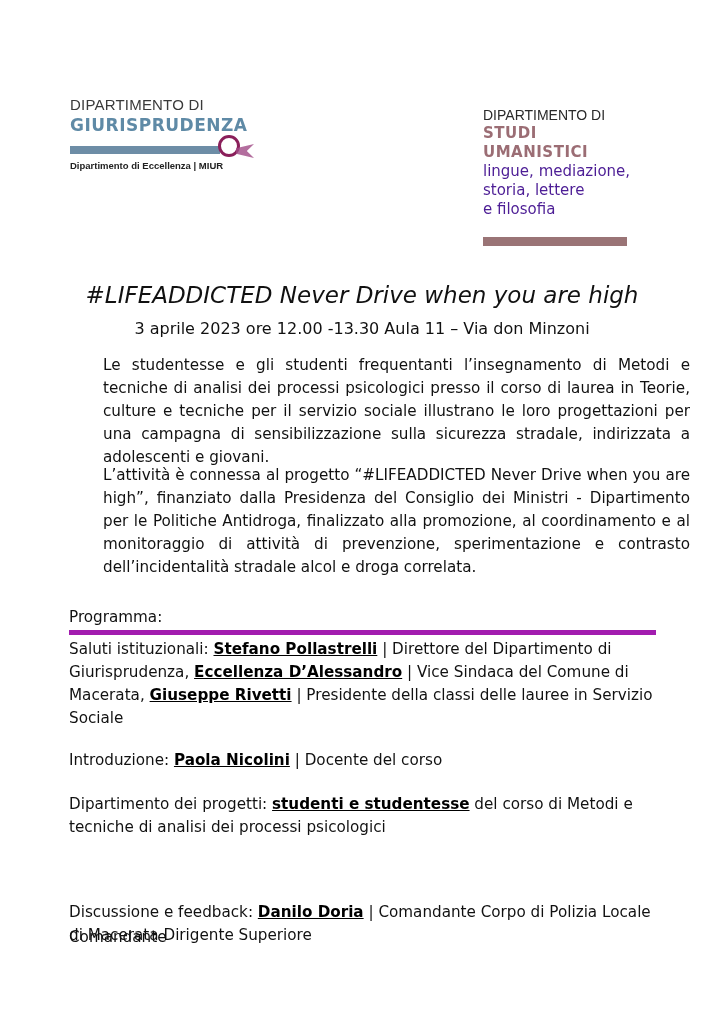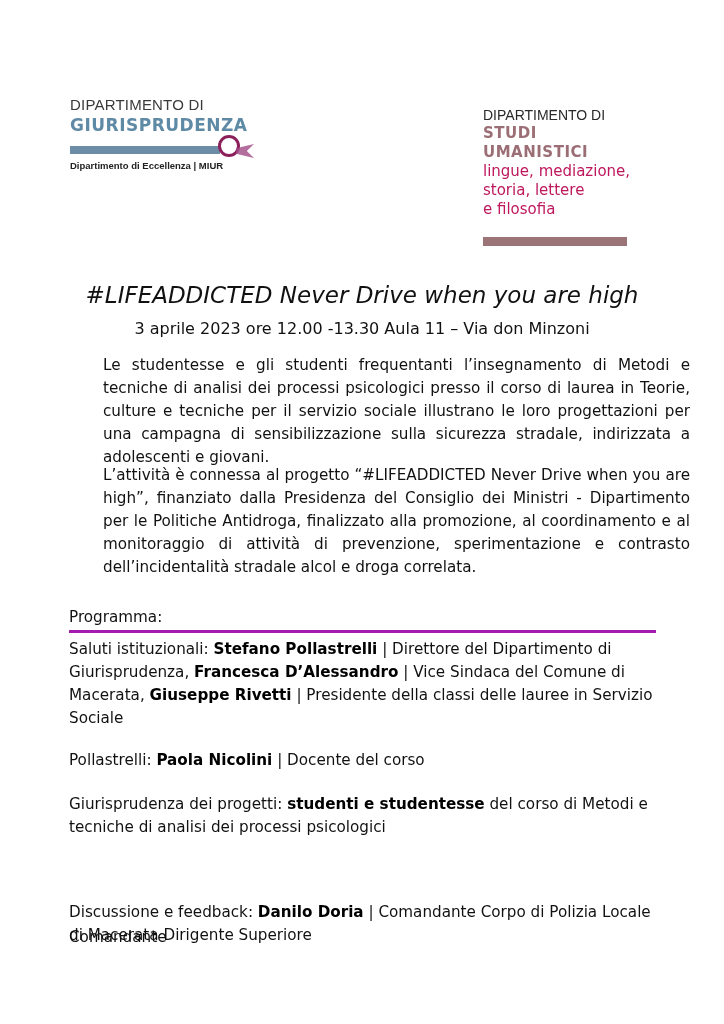--- a/index.html
+++ b/index.html
@@ -9,34 +9,34 @@
   .ll-top { font-size: 15px; color: #3a3a3a; letter-spacing: 0.2px; line-height: 18px; font-family: "Liberation Sans", sans-serif; }
   .ll-main { font-size: 17px; font-weight: bold; color: #5f8aa6; letter-spacing: 0.5px; line-height: 22px; font-family: "DejaVu Sans", sans-serif; }
   .ll-bar { position: relative; height: 8px; width: 150px; background: #6d8da6; margin-top: 10px; }
   .ll-circle { position: absolute; left: 148px; top: -11px; width: 16px; height: 16px; border: 3px solid #8a1f5a; border-radius: 50%; background: #fff; }
   .ll-flare { position: absolute; left: 166px; top: -2px; width: 18px; height: 14px; background: #a04a86; clip-path: polygon(0 30%, 100% 0, 60% 50%, 100% 100%, 0 70%); opacity: 0.8; }
   .ll-sub { font-size: 9.5px; font-weight: bold; color: #222; margin-top: 6px; font-family: "Liberation Sans", sans-serif; }
 
   .logo-right { position: absolute; left: 483px; top: 106px; width: 180px; }
   .lr-top { font-size: 14px; color: #2a2a2a; line-height: 18px; font-family: "Liberation Sans", sans-serif; }
   .lr-main { font-size: 15px; font-weight: bold; color: #9b6d74; line-height: 19px; letter-spacing: 0.5px; }
-  .lr-sub { font-size: 15px; color: #be185d; line-height: 19px; }
+  .lr-sub { font-size: 15px; color: #4c1d95; line-height: 19px; }
   .lr-bar { width: 144px; height: 9px; background: #9a7476; margin-top: 18px; }
 
   .title { position: absolute; left: 0; width: 724px; top: 282px; text-align: center;
            font-size: 23px; font-style: italic; color: #111; font-family: "DejaVu Sans", sans-serif; }
   .subtitle { position: absolute; left: 0; width: 724px; top: 319px; text-align: center; font-size: 16px; }
 
   .body { position: absolute; left: 69px; width: 587px; font-size: 15.2px; line-height: 23px; text-align: justify; margin-left: 34px; }
   .p1 { top: 354px; }
   .p2 { top: 464px; }
   .prog-head { position: absolute; left: 69px; width: 587px; top: 606px; font-size: 15.2px; line-height: 22px;
-               border-bottom: 3px solid #a21caf; padding-bottom: 2px; }
+               border-bottom: 5px solid #a21caf; padding-bottom: 2px; }
   .item { position: absolute; left: 69px; width: 590px; font-size: 15.2px; line-height: 23px; }
-  .name { color: #000; font-weight: bold; }
+  .name { color: #000; font-weight: bold; text-decoration: underline; }
 </style>
 </head>
 <body>
 
 <div class="logo-left">
   <div class="ll-top">DIPARTIMENTO DI</div>
   <div class="ll-main">GIURISPRUDENZA</div>
   <div class="ll-bar">
     <div class="ll-circle"></div>
     <div class="ll-flare"></div>
@@ -56,29 +56,29 @@
 
 <div class="title">#LIFEADDICTED Never Drive when you are high</div>
 <div class="subtitle">3 aprile 2023 ore 12.00 -13.30 Aula 11 – Via don Minzoni</div>
 
 <div class="body p1">Le studentesse e gli studenti frequentanti l’insegnamento di Metodi e tecniche di analisi dei processi psicologici presso il corso di laurea in Teorie, culture e tecniche per il servizio sociale illustrano le loro progettazioni per una campagna di sensibilizzazione sulla sicurezza stradale, indirizzata a adolescenti e giovani.</div>
 <div class="body p2">L’attività è connessa al progetto “#LIFEADDICTED Never Drive when you are high”, finanziato dalla Presidenza del Consiglio dei Ministri - Dipartimento per le Politiche Antidroga, finalizzato alla promozione, al coordinamento e al monitoraggio di attività di prevenzione, sperimentazione e contrasto dell’incidentalità stradale alcol e droga correlata.</div>
 
 <div class="prog-head">Programma:</div>
 
 <div class="item" style="top:638px;">
-  <span>Saluti istituzionali: </span><span class="name">Stefano Pollastrelli</span><span> | Direttore del Dipartimento di Giurisprudenza, </span><span class="name">Francesca D’Alessandro</span><span> | Vice Sindaca del Comune di Macerata, </span><span class="name">Giuseppe Rivetti</span><span> | Presidente della classi delle lauree in Servizio Sociale</span>
+  <span>Saluti istituzionali: </span><span class="name">Stefano Pollastrelli</span><span> | Direttore del Dipartimento di Giurisprudenza, </span><span class="name">Eccellenza D’Alessandro</span><span> | Vice Sindaca del Comune di Macerata, </span><span class="name">Giuseppe Rivetti</span><span> | Presidente della classi delle lauree in Servizio Sociale</span>
 </div>
 
 <div class="item" style="top:749px;">
-  <span>Pollastrelli: </span><span class="name">Paola Nicolini</span><span> | Docente del corso</span>
+  <span>Introduzione: </span><span class="name">Paola Nicolini</span><span> | Docente del corso</span>
 </div>
 
 <div class="item" style="top:793px;">
-  <span>Giurisprudenza dei progetti: </span><span class="name">studenti e studentesse</span><span> del corso di Metodi e tecniche di analisi dei processi psicologici</span>
+  <span>Dipartimento dei progetti: </span><span class="name">studenti e studentesse</span><span> del corso di Metodi e tecniche di analisi dei processi psicologici</span>
 </div>
 
 <div class="item" style="top:901px;">
   <span>Discussione e feedback: </span><span class="name">Danilo Doria</span><span> | Comandante Corpo di Polizia Locale di Macerata Dirigente Superiore</span>
 </div>
 
 <div class="item" style="top:926px;">
   <span>Comandante</span>
 </div>
 

